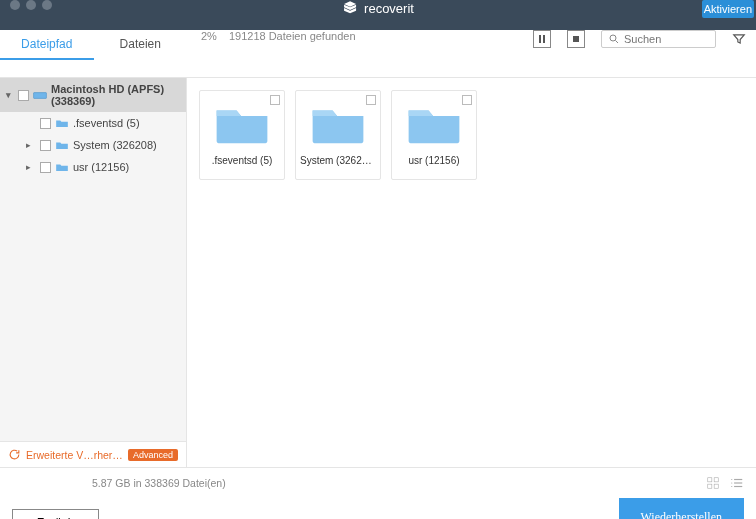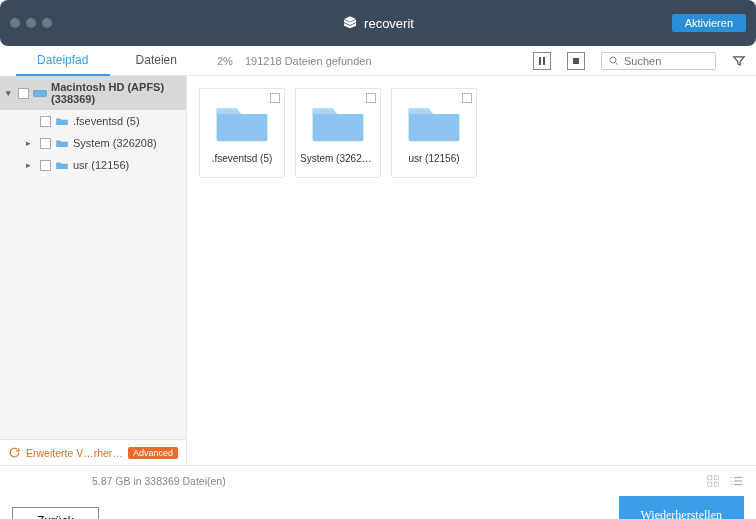--- a/index.html
+++ b/index.html
@@ -1,23 +1,23 @@
 <!DOCTYPE html>
 <html><head>
 <meta charset="utf-8">
 <style>
 * { margin:0; padding:0; box-sizing:border-box; font-family:-apple-system,BlinkMacSystemFont,"Segoe UI",Arial,sans-serif; }
 body { width:756px; height:519px; background:#fff; overflow:hidden; }
-.titlebar { height:46px; background:#3a4a5a; display:flex; align-items:center; position:relative;border-radius:8px; }
+.titlebar { height:30px; background:#3a4a5a; display:flex; position:relative; }
 .dots { display:flex; gap:6px; margin-left:10px; }
 .dot { width:10px; height:10px; border-radius:50%; background:#6b7885; }
 .logo-wrap { position:absolute; left:50%; transform:translateX(-50%); display:flex; align-items:center; gap:6px; color:#fff; font-size:13px; font-weight:500; }
 .logo-svg { width:16px; height:16px; }
-.activate { position:absolute; right:10px; background:#2b8fd8; color:#fff; border:none; padding:3px 13px; font-size:11px; border-radius:2px; cursor:pointer; }
-.toolbar { height:30px; display:flex; align-items:center; border-bottom:1px solid #e5e5e5;margin-left:16px; }
+.activate { position:absolute; right:2px; background:#2b8fd8; color:#fff; border:none; padding:3px 2px; font-size:11px; border-radius:2px; cursor:pointer; }
+.toolbar { height:48px; display:flex; align-items:flex-start; border-bottom:1px solid #e5e5e5; }
 .tabs { display:flex; width:187px; }
 .tab { flex:1; text-align:center; font-size:12px; padding:7px 0; cursor:pointer; color:#555; }
 .tab.active { color:#3b9de8; border-bottom:2px solid #3b9de8; }
 .status { flex:1; display:flex; align-items:center; font-size:11px; color:#888; padding-left:14px; gap:12px; }
 .toolbar-right { display:flex; align-items:center; gap:16px; padding-right:10px; }
 .sqbtn { width:18px; height:18px; border:1px solid #888; background:#fff; display:flex; align-items:center; justify-content:center; cursor:pointer; }
 .search { display:flex; align-items:center; border:1px solid #ccc; border-radius:2px; padding:2px 6px; width:115px; }
 .search input { border:none; outline:none; font-size:11px; width:80px; margin-left:4px; }
 .filter-icon { cursor:pointer; color:#555; }
 .main { display:flex; height:calc(100% - 30px - 30px - 30px - 40px); }

